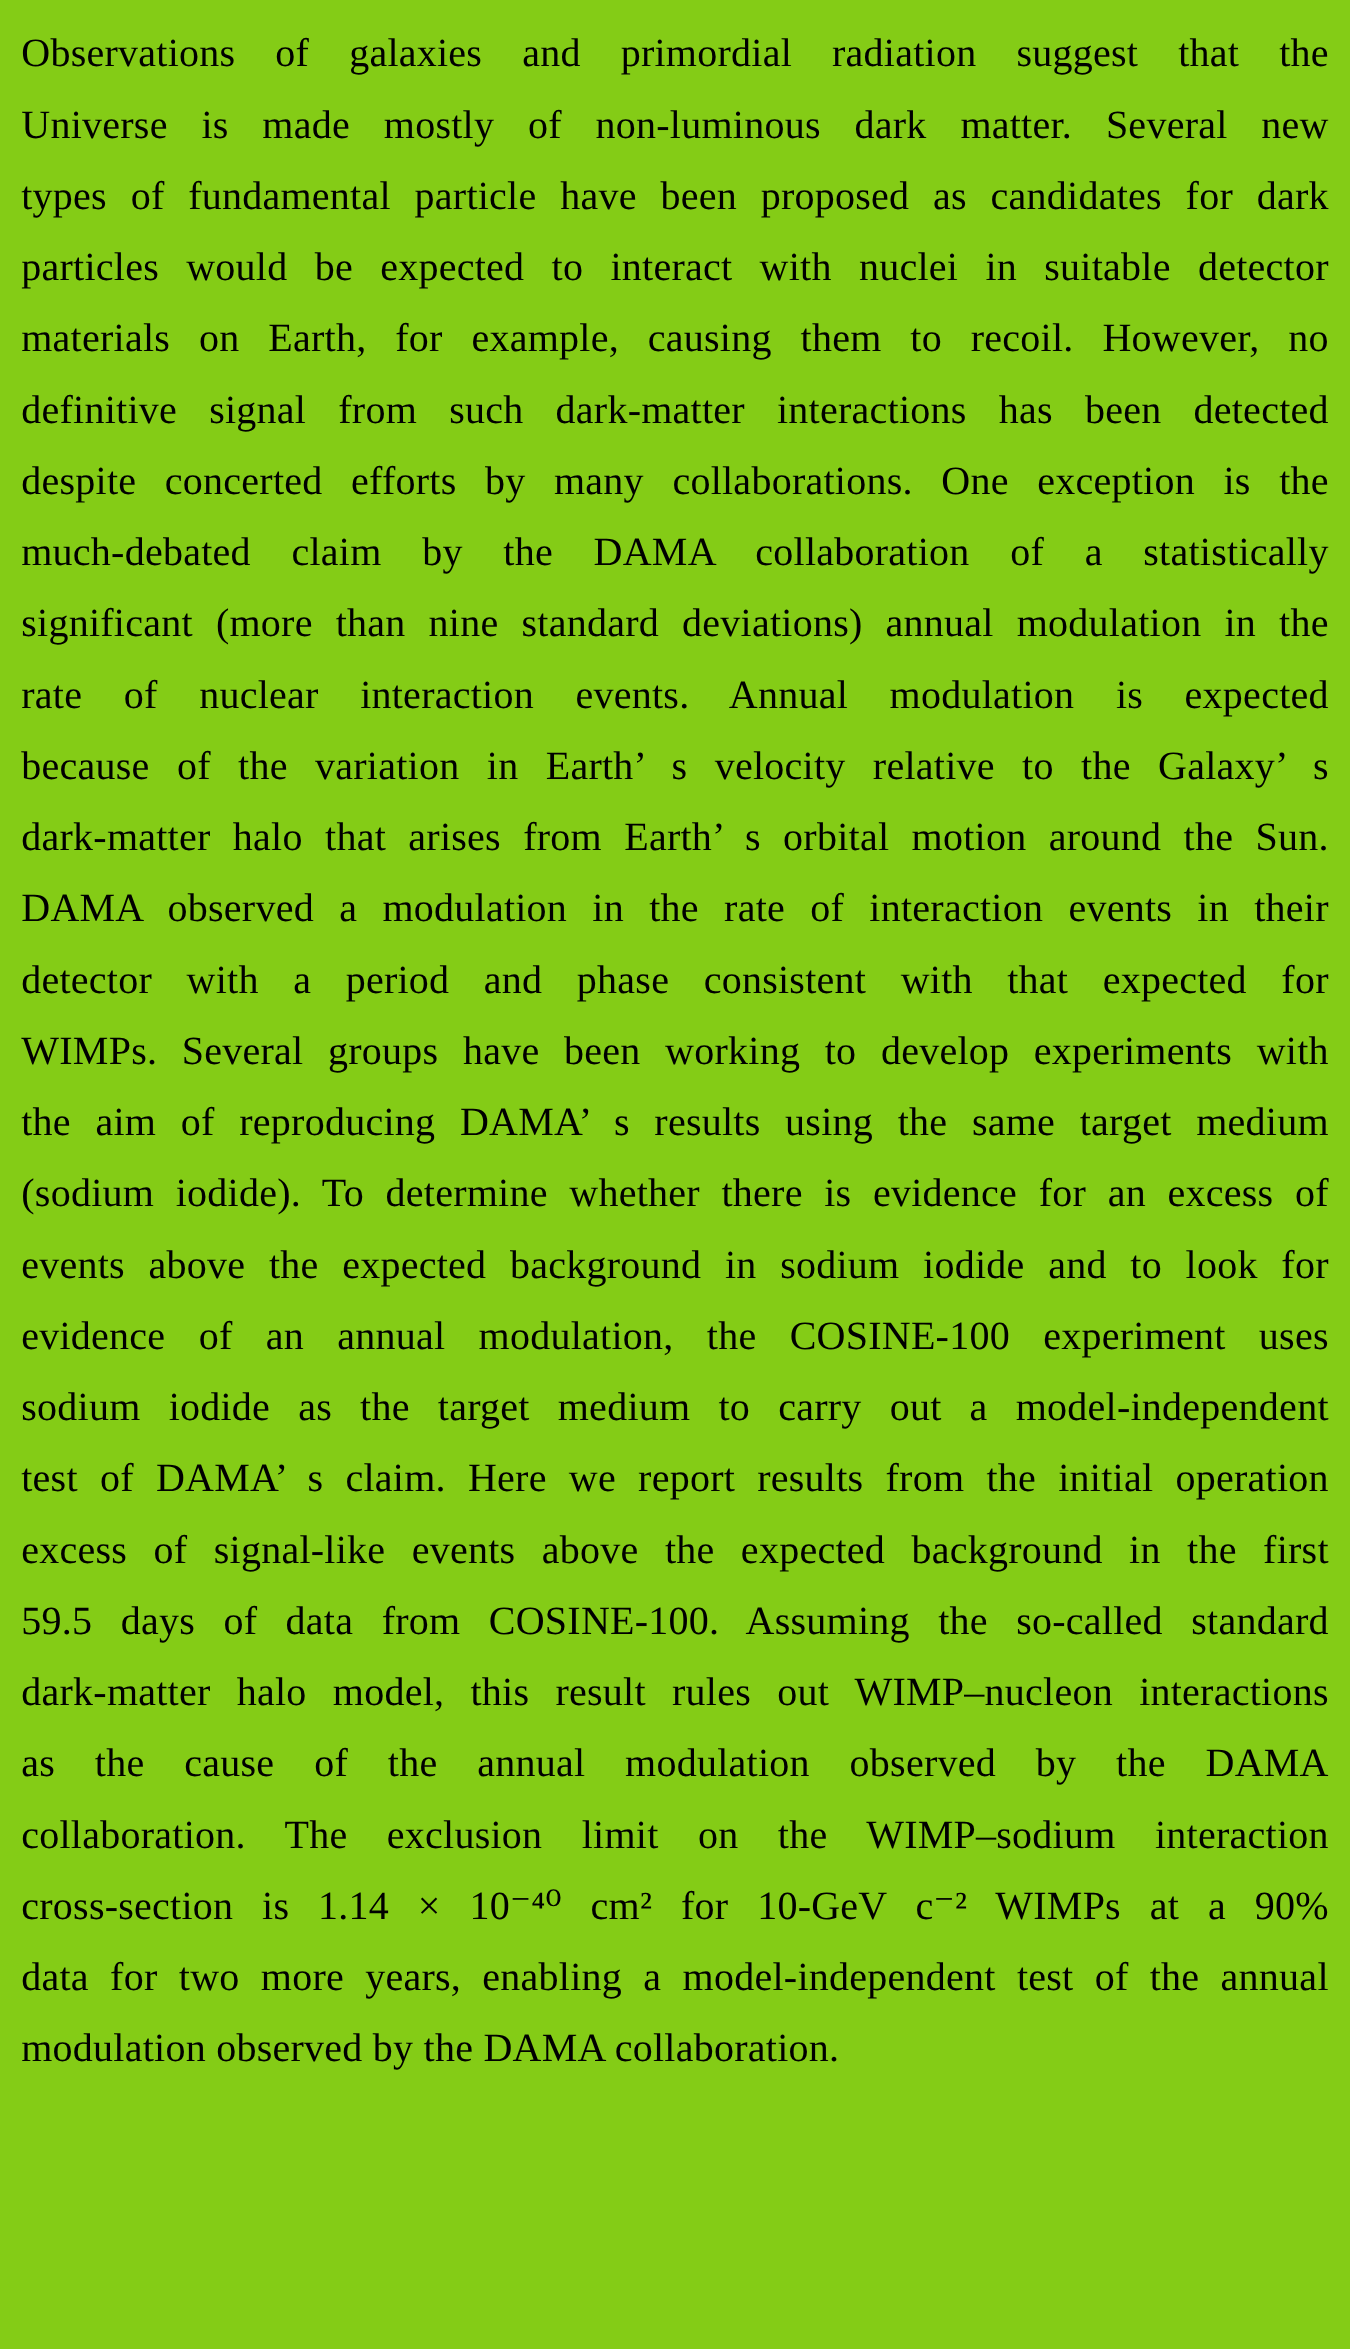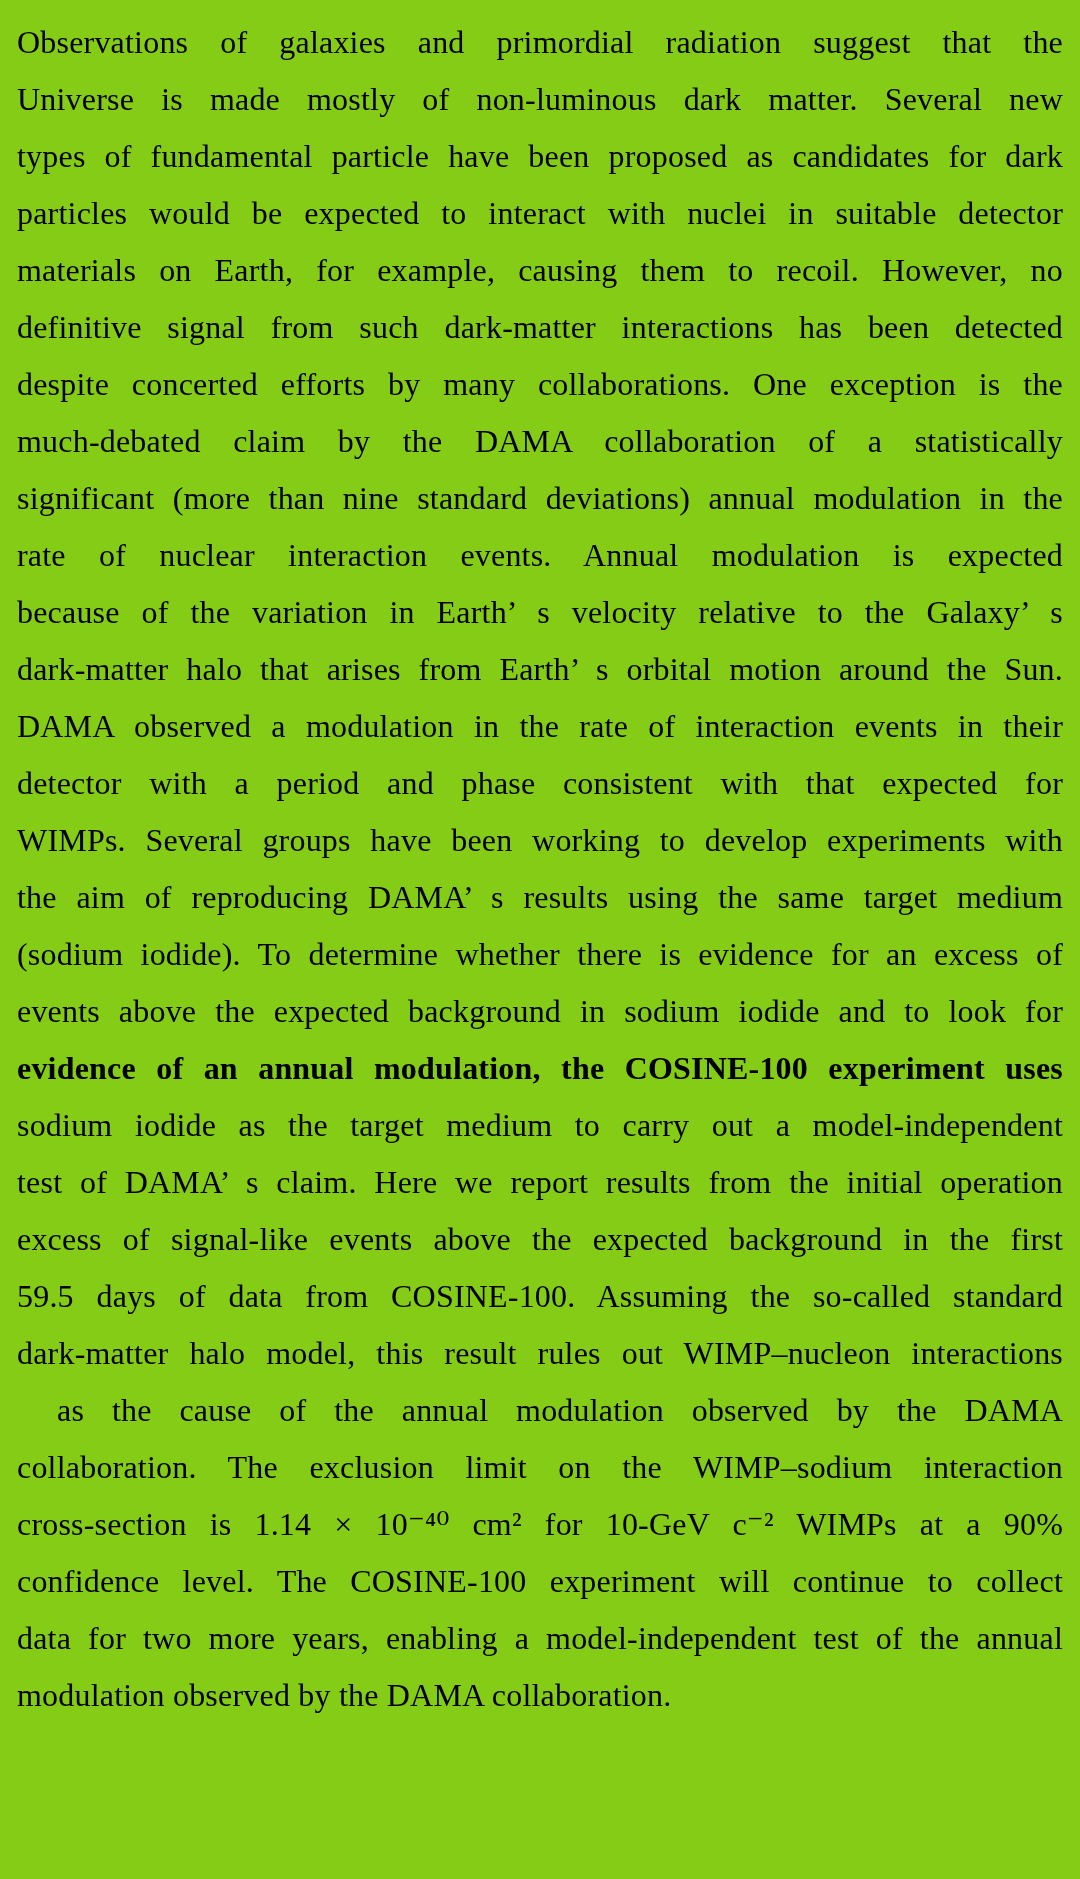--- a/index.html
+++ b/index.html
@@ -55,26 +55,25 @@
     <div class="line" style="color: rgb(0, 0, 0);">significant (more than nine standard deviations) annual modulation in the</div>
     <div class="line" style="color: rgb(0, 0, 0);">rate of nuclear interaction events. Annual modulation is expected</div>
     <div class="line" style="color: rgb(0, 0, 0);">because of the variation in Earth’ s velocity relative to the Galaxy’ s</div>
     <div class="line" style="color: rgb(0, 0, 0);">dark-matter halo that arises from Earth’ s orbital motion around the Sun.</div>
     <div class="line" style="color: rgb(0, 0, 0);">DAMA observed a modulation in the rate of interaction events in their</div>
     <div class="line" style="color: rgb(0, 0, 0);">detector with a period and phase consistent with that expected for</div>
     <div class="line" style="color: rgb(0, 0, 0);">WIMPs. Several groups have been working to develop experiments with</div>
     <div class="line" style="color: rgb(0, 0, 0);">the aim of reproducing DAMA’ s results using the same target medium</div>
     <div class="line" style="color: rgb(0, 0, 0);">(sodium iodide). To determine whether there is evidence for an excess of</div>
     <div class="line" style="color: rgb(0, 0, 0);">events above the expected background in sodium iodide and to look for</div>
-    <div class="line" style="color: rgb(0, 0, 0); font-weight: bold;">evidence of an annual modulation, the COSINE-100 experiment uses</div>
+    <div class="line" style="color: rgb(0, 0, 0);">evidence of an annual modulation, the COSINE-100 experiment uses</div>
     <div class="line" style="color: rgb(0, 0, 0);">sodium iodide as the target medium to carry out a model-independent</div>
     <div class="line" style="color: rgb(0, 0, 0);">test of DAMA’ s claim. Here we report results from the initial operation</div>
     <div class="line" style="color: rgb(0, 0, 0); font-family: Liberation Serif, serif;">excess of signal-like events above the expected background in the first</div>
     <div class="line" style="color: rgb(0, 0, 0);">59.5 days of data from COSINE-100. Assuming the so-called standard</div>
     <div class="line" style="color: rgb(0, 0, 0);">dark-matter halo model, this result rules out WIMP–nucleon interactions</div>
-    <div class="line" style="color: rgb(0, 0, 0); margin-left: 40px;">as the cause of the annual modulation observed by the DAMA</div>
+    <div class="line" style="color: rgb(0, 0, 0);">as the cause of the annual modulation observed by the DAMA</div>
     <div class="line" style="color: rgb(0, 0, 0);">collaboration. The exclusion limit on the WIMP–sodium interaction</div>
     <div class="line" style="color: rgb(0, 0, 0);">cross-section is 1.14 × 10⁻⁴⁰ cm² for 10-GeV c⁻² WIMPs at a 90%</div>
-    <div class="line" style="color: rgb(0, 0, 0);">confidence level. The COSINE-100 experiment will continue to collect</div>
     <div class="line" style="color: rgb(0, 0, 0);">data for two more years, enabling a model-independent test of the annual</div>
     <div class="line last" style="color: rgb(0, 0, 0);">modulation observed by the DAMA collaboration.</div>
   </div>
 </div>
 
 </body></html>

